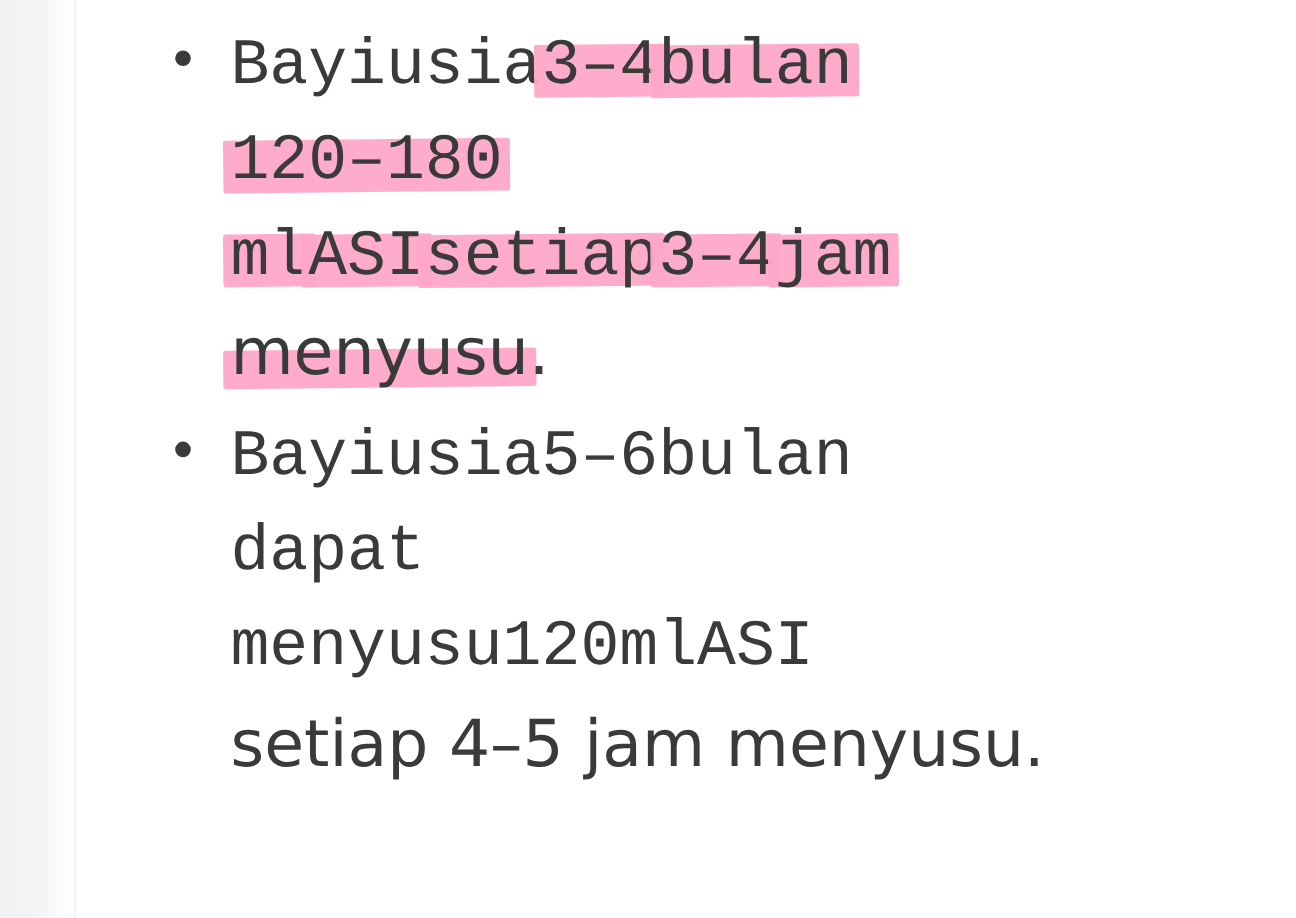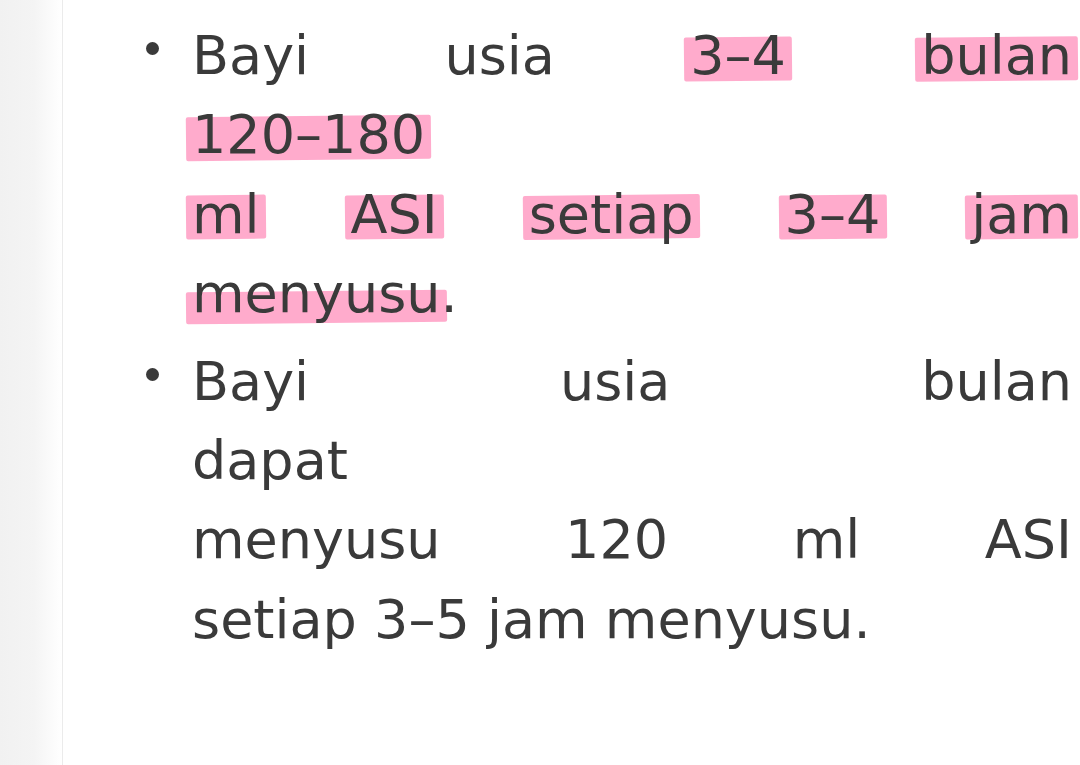--- a/index.html
+++ b/index.html
@@ -74,22 +74,22 @@
     text-justify: inter-word;
     word-spacing: 0;
   }
   .para .line {
     display: block;
     white-space: nowrap;
   }
   
   .para .line.justify {
     display: flex;
-    justify-content: space-between;
     white-space: nowrap;
+    font-family: Liberation Mono, monospace;
   }
   .hl {
     position: relative;
     display: inline-block;
   }
   
   .hl::before {
     content: "";
     position: absolute;
     left: -6px;
@@ -143,31 +143,32 @@
         </span>
       </div>
     </li>
 
     <li>
       <span class="bullet-dot"></span>
       <div class="para">
         <span class="line justify">
           <span class="word">Bayi</span>
           <span class="word">usia</span>
+          <span class="word">5–6</span>
           <span class="word">bulan</span>
         </span>
         <span class="line justify">
           <span class="word">dapat</span>
         </span>
         <span class="line justify">
           <span class="word">menyusu</span>
           <span class="word">120</span>
           <span class="word">ml</span>
           <span class="word">ASI</span>
         </span>
         <span class="line">
-          <span class="word">setiap 3–5 jam menyusu.</span>
+          <span class="word">setiap 4–5 jam menyusu.</span>
         </span>
       </div>
     </li>
 
   </ul>
 </div>
 
 </body></html>

